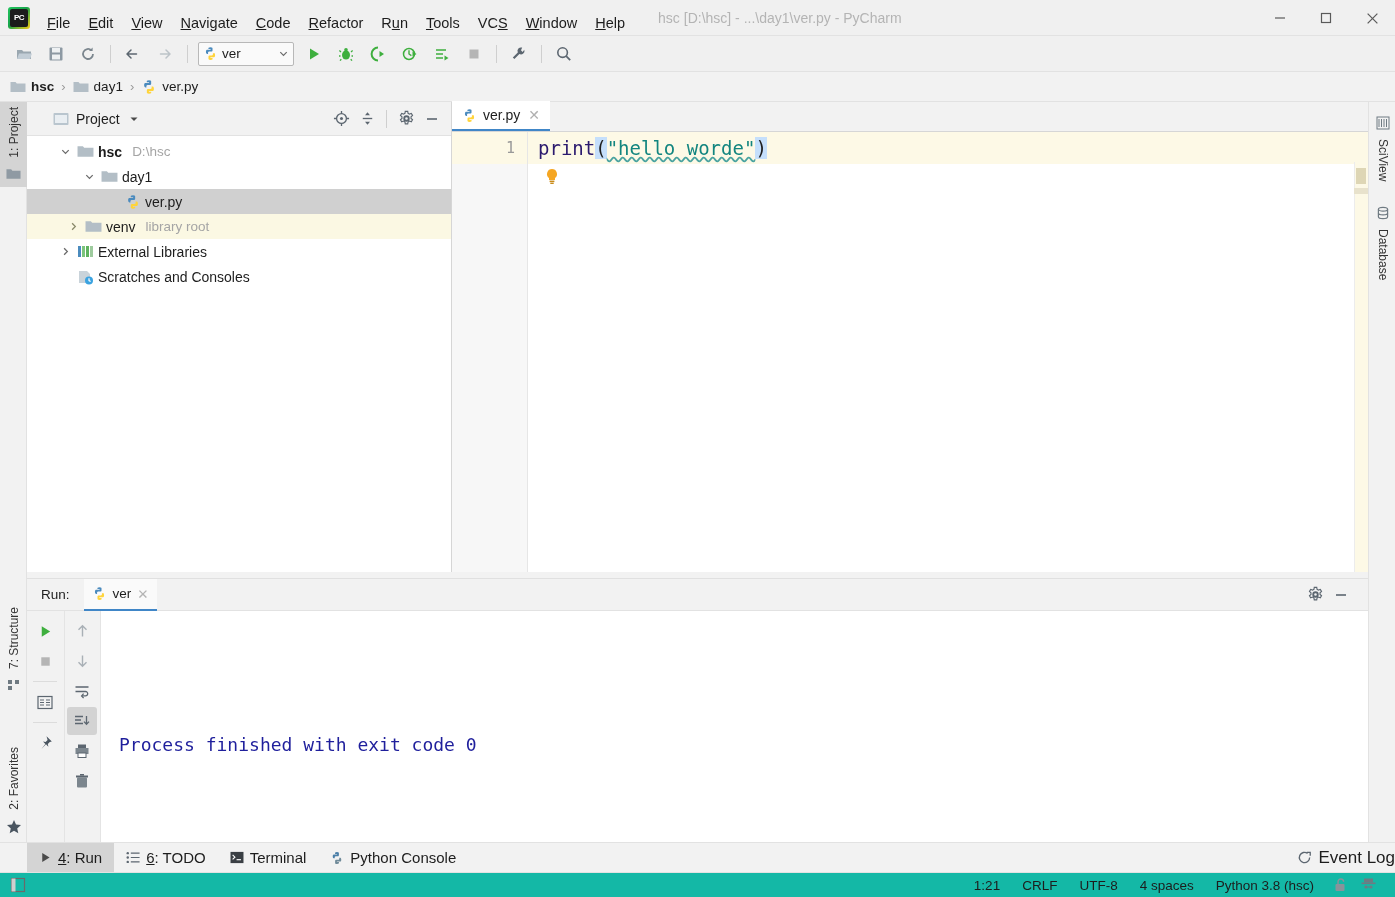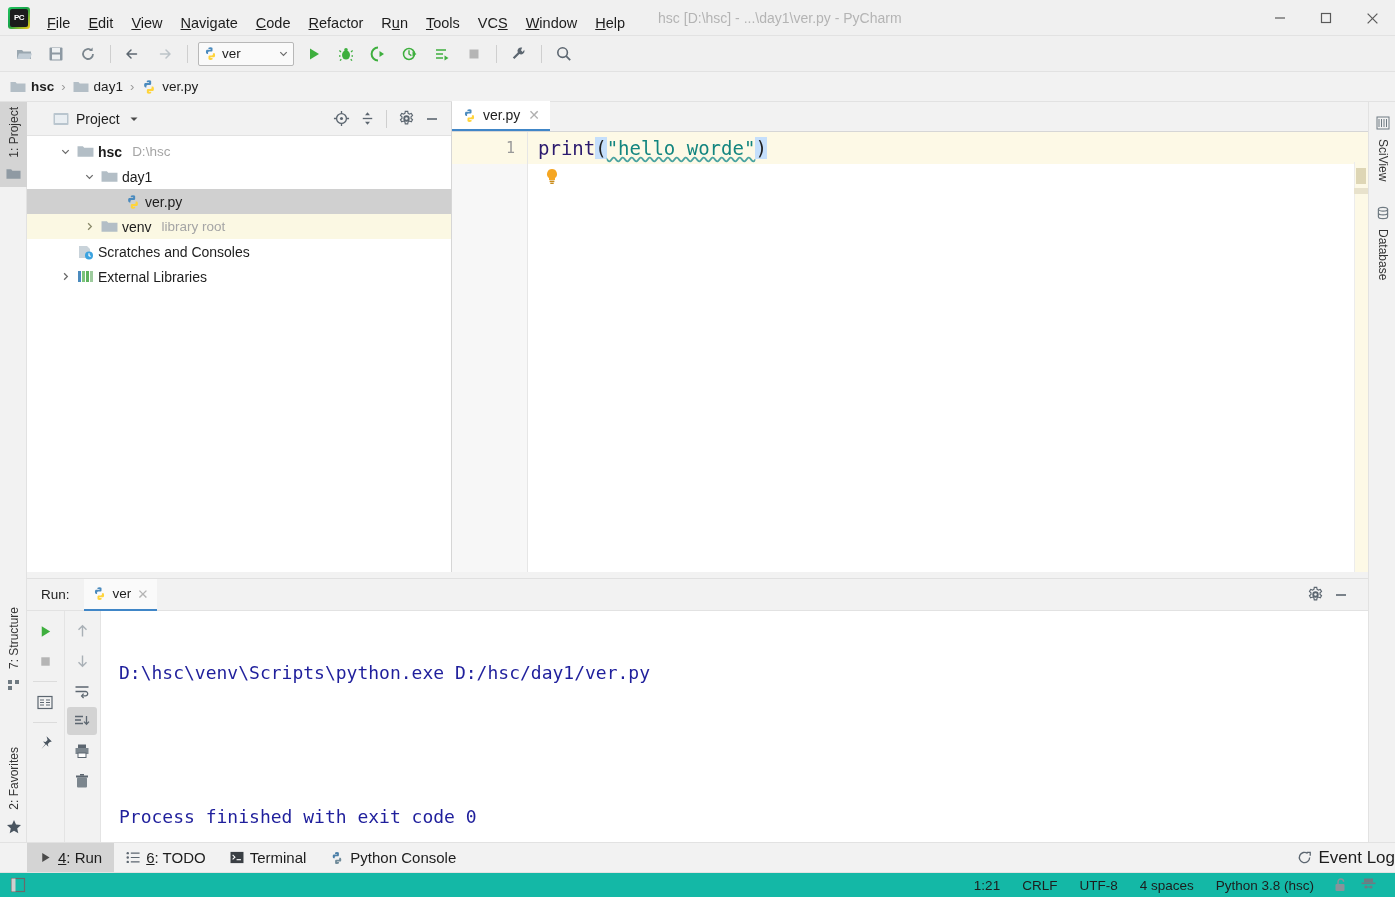--- a/index.html
+++ b/index.html
@@ -524,57 +524,57 @@
 
       <div class="tree-row sel" style="padding-left:78px;">
         <span class="tw"></span>
         <svg width="16" height="16" viewBox="0 0 16 16">
             <path d="M8 1.2c-2.3 0-2.2 1-2.2 1v1.1h2.3v.6H4.6s-1.5-.2-1.5 2.2 1.3 2.3 1.3 2.3h1V7.2s-.06-1.3 1.25-1.3h2.3s1.2.05 1.2-1.17V2.4S10.3 1.2 8 1.2z" fill="#4b8bbe"></path>
             <path d="M8 14.8c2.3 0 2.2-1 2.2-1v-1.1H7.9v-.6h3.5s1.5.2 1.5-2.2-1.3-2.3-1.3-2.3h-1v1.2s.06 1.3-1.25 1.3H7.05s-1.2-.05-1.2 1.17v2.33S5.7 14.8 8 14.8z" fill="#ffd43b"></path>
           </svg>
         <span>ver.py</span>
       </div>
 
-      <div class="tree-row hl" style="padding-left:54px;">
+      <div class="tree-row hl" style="padding-left:38px;">
         <span class="tw">
           <svg width="11" height="11" viewBox="0 0 12 12">
               <path d="M4.5 2.5L8 6l-3.5 3.5" fill="none" stroke="#8a8a6a" stroke-width="1.4"></path>
             </svg>
         </span>
         <svg width="17" height="15" viewBox="0 0 16 14">
             <path d="M0.5 2h5l1.3 1.5H15.5V12H0.5z" fill="#b3bec6"></path>
           </svg>
         <span>venv</span>
         <span class="sub">library root</span>
-      </div>
-
-      <div class="tree-row" style="padding-left:30px;">
-        <span class="tw"></span>
-        <svg width="17" height="16" viewBox="0 0 17 16">
-            <path d="M2 2h8l3 3v9H2z" fill="#c9d3da"></path>
-            <circle cx="12" cy="11.5" r="4" fill="#3ba3e0"></circle>
-            <path d="M12 9.3v2.3l1.6 1" stroke="#fff" stroke-width="1.2" fill="none"></path>
-          </svg>
-        <span>Scratches and Consoles</span>
       </div>
 
       <div class="tree-row" style="padding-left:30px;">
         <span class="tw">
           <svg width="11" height="11" viewBox="0 0 12 12">
               <path d="M4.5 2.5L8 6l-3.5 3.5" fill="none" stroke="#6a6a6a" stroke-width="1.4"></path>
             </svg>
         </span>
         <svg width="17" height="15" viewBox="0 0 17 15">
             <rect x="1" y="2" width="3" height="11" fill="#4b8bbe"></rect>
             <rect x="5" y="2" width="3" height="11" fill="#7cc47c"></rect>
             <rect x="9" y="2" width="3" height="11" fill="#5fb35f"></rect>
             <rect x="13" y="2" width="3" height="11" fill="#9ecb9e"></rect>
           </svg>
         <span>External Libraries</span>
       </div>
+
+      <div class="tree-row" style="padding-left:30px;">
+        <span class="tw"></span>
+        <svg width="17" height="16" viewBox="0 0 17 16">
+            <path d="M2 2h8l3 3v9H2z" fill="#c9d3da"></path>
+            <circle cx="12" cy="11.5" r="4" fill="#3ba3e0"></circle>
+            <path d="M12 9.3v2.3l1.6 1" stroke="#fff" stroke-width="1.2" fill="none"></path>
+          </svg>
+        <span>Scratches and Consoles</span>
+      </div>
     </div>
   </div>
 
   <div class="editor-area">
     <div class="tabbar">
       <div class="etab">
         <svg width="15" height="15" viewBox="0 0 16 16">
             <path d="M8 1.2c-2.3 0-2.2 1-2.2 1v1.1h2.3v.6H4.6s-1.5-.2-1.5 2.2 1.3 2.3 1.3 2.3h1V7.2s-.06-1.3 1.25-1.3h2.3s1.2.05 1.2-1.17V2.4S10.3 1.2 8 1.2z" fill="#4b8bbe"></path>
             <path d="M8 14.8c2.3 0 2.2-1 2.2-1v-1.1H7.9v-.6h3.5s1.5.2 1.5-2.2-1.3-2.3-1.3-2.3h-1v1.2s.06 1.3-1.25 1.3H7.05s-1.2-.05-1.2 1.17v2.33S5.7 14.8 8 14.8z" fill="#ffd43b"></path>
           </svg>
@@ -689,21 +689,20 @@
           <div class="ticon">
             <svg width="16" height="16" viewBox="0 0 16 16">
                 <rect x="3" y="4.5" width="10" height="10" rx="1" fill="#7c868e"></rect>
                 <rect x="2" y="2.5" width="12" height="2" fill="#5c6670"></rect>
                 <rect x="6" y="1" width="4" height="1.6" fill="#5c6670"></rect>
               </svg>
           </div>
         </div>
       </div>
       <div class="console">
-<div class="c-cmd">D:\hsc\venv\Scripts\python.exe D:/hsc/day1/ver.py</div>
 <div class="c-out">&nbsp;</div>
 <div class="c-fin">Process finished with exit code 0</div>
       </div>
     </div>
   </div>
 
   <div class="bottombar">
     <div style="width:27px;"></div>
     <div class="btab active">
       <svg width="13" height="13" viewBox="0 0 16 16">

